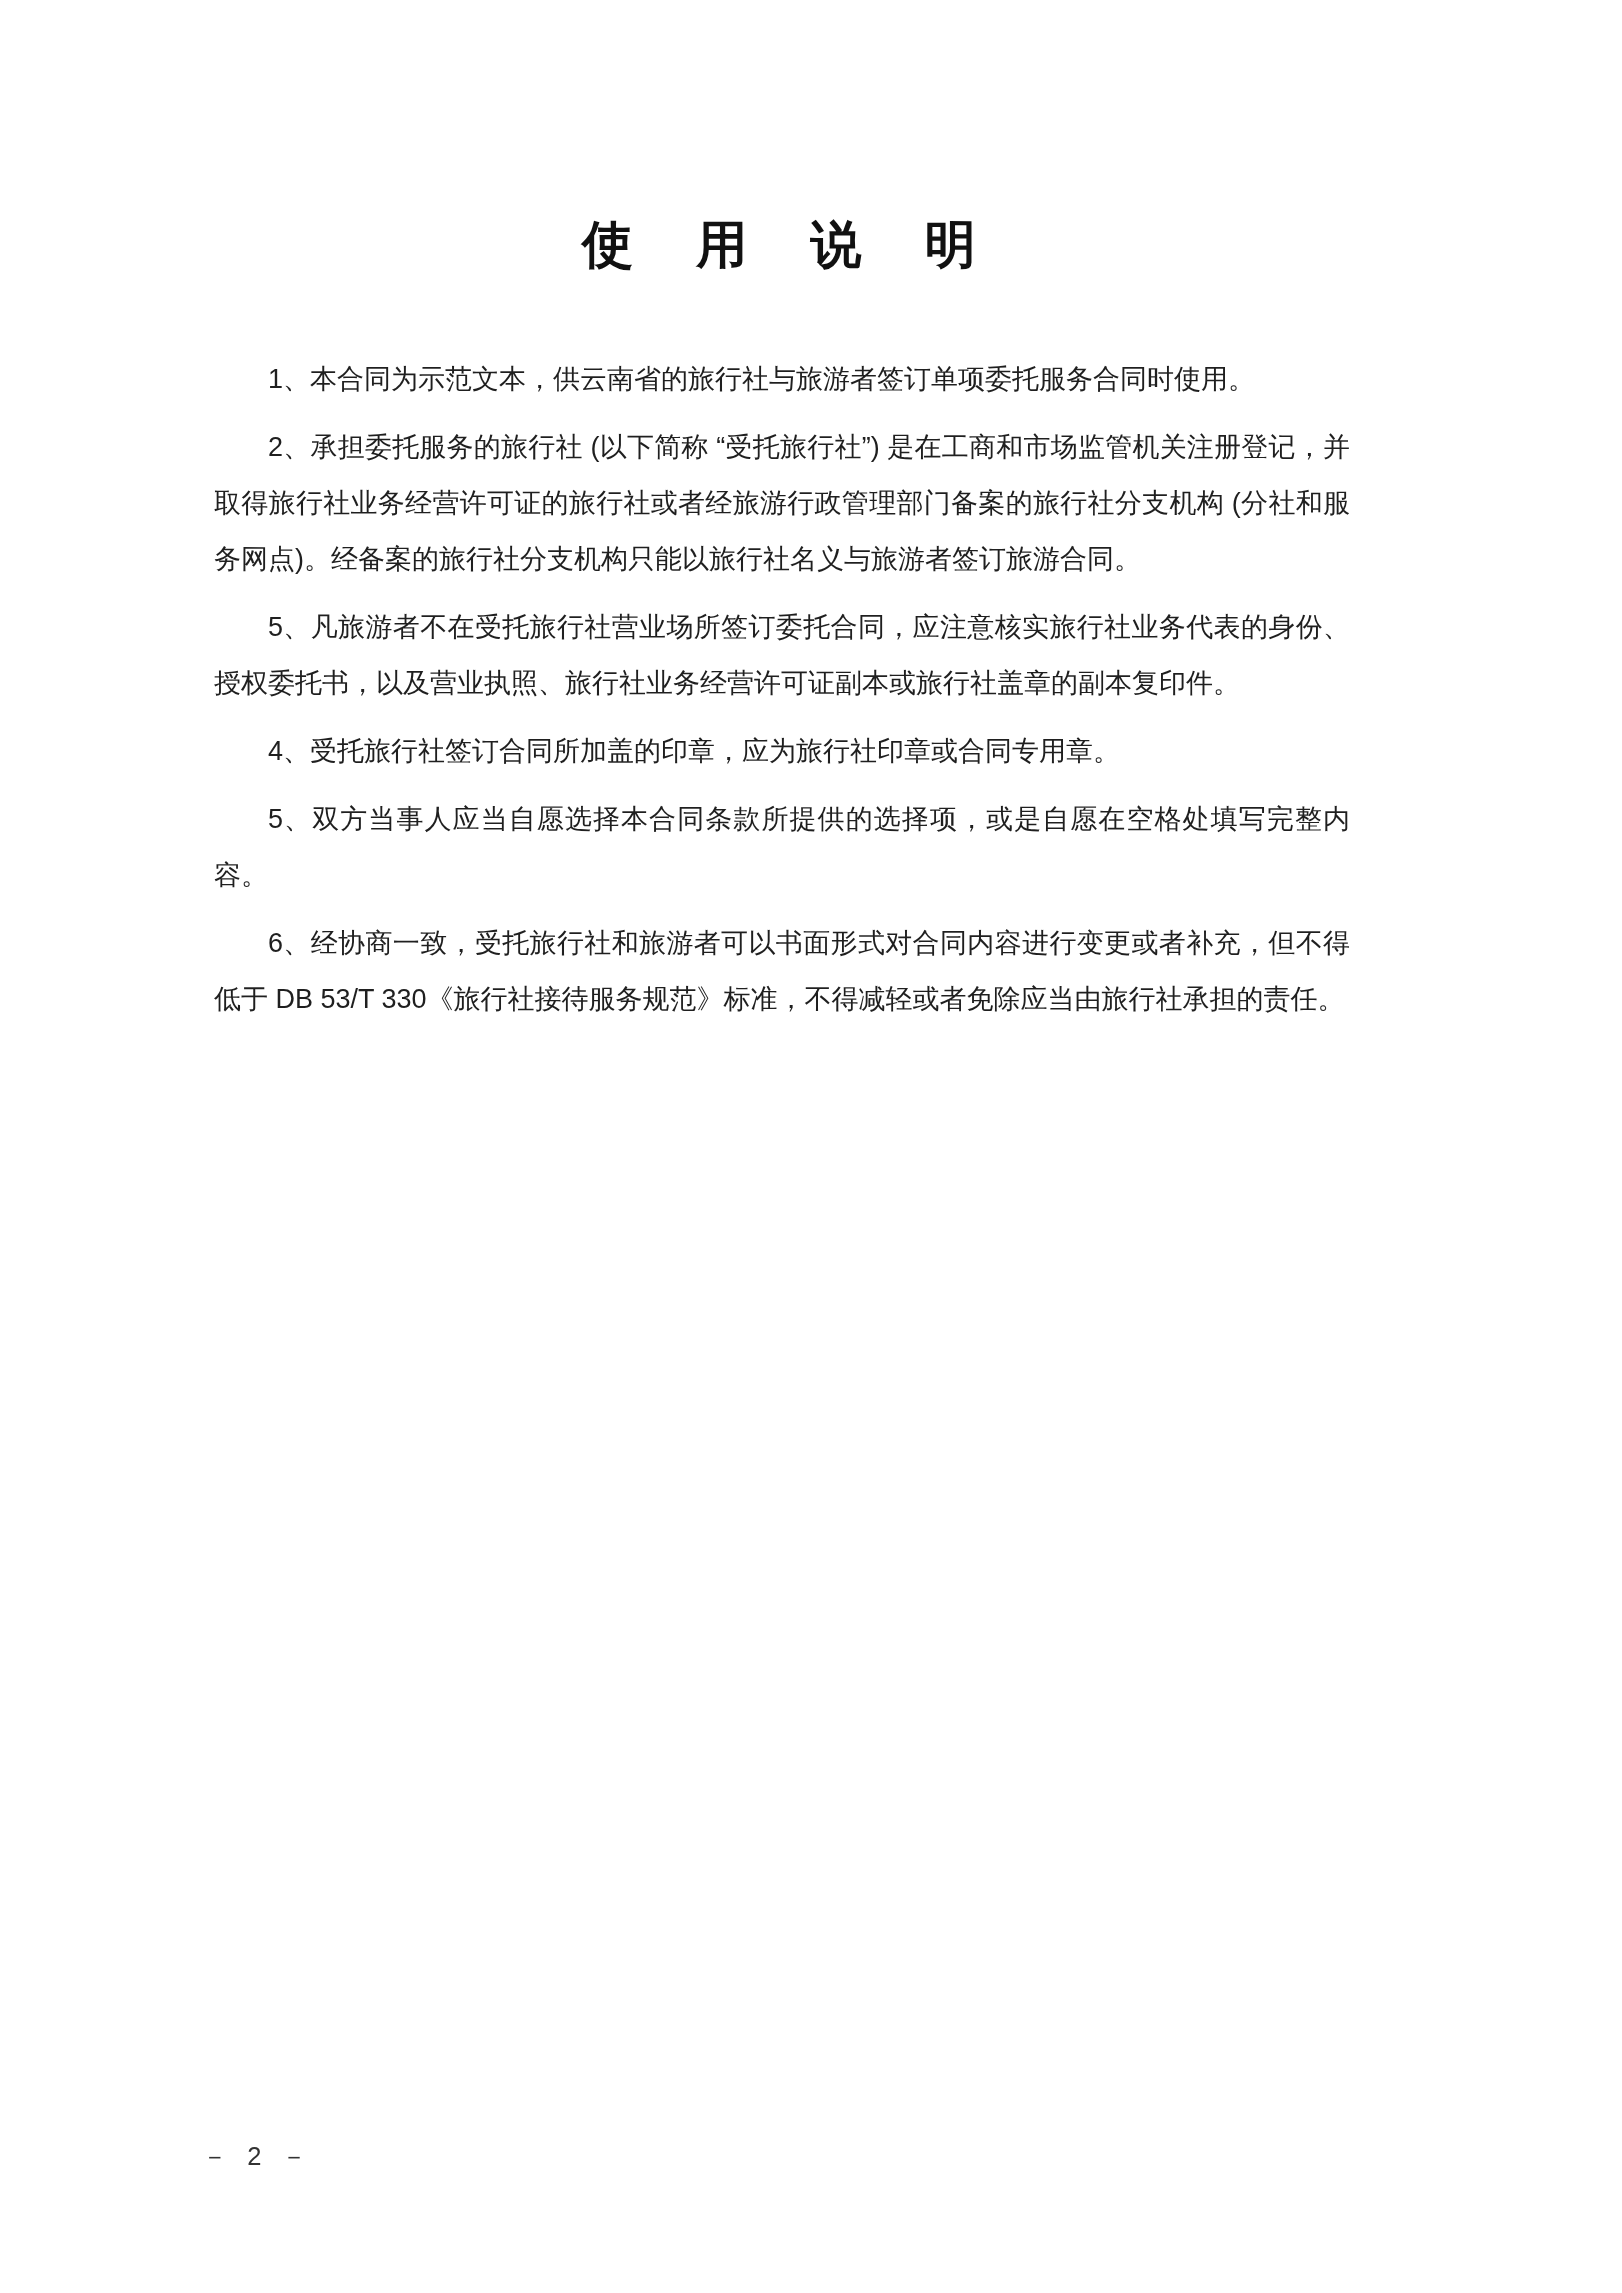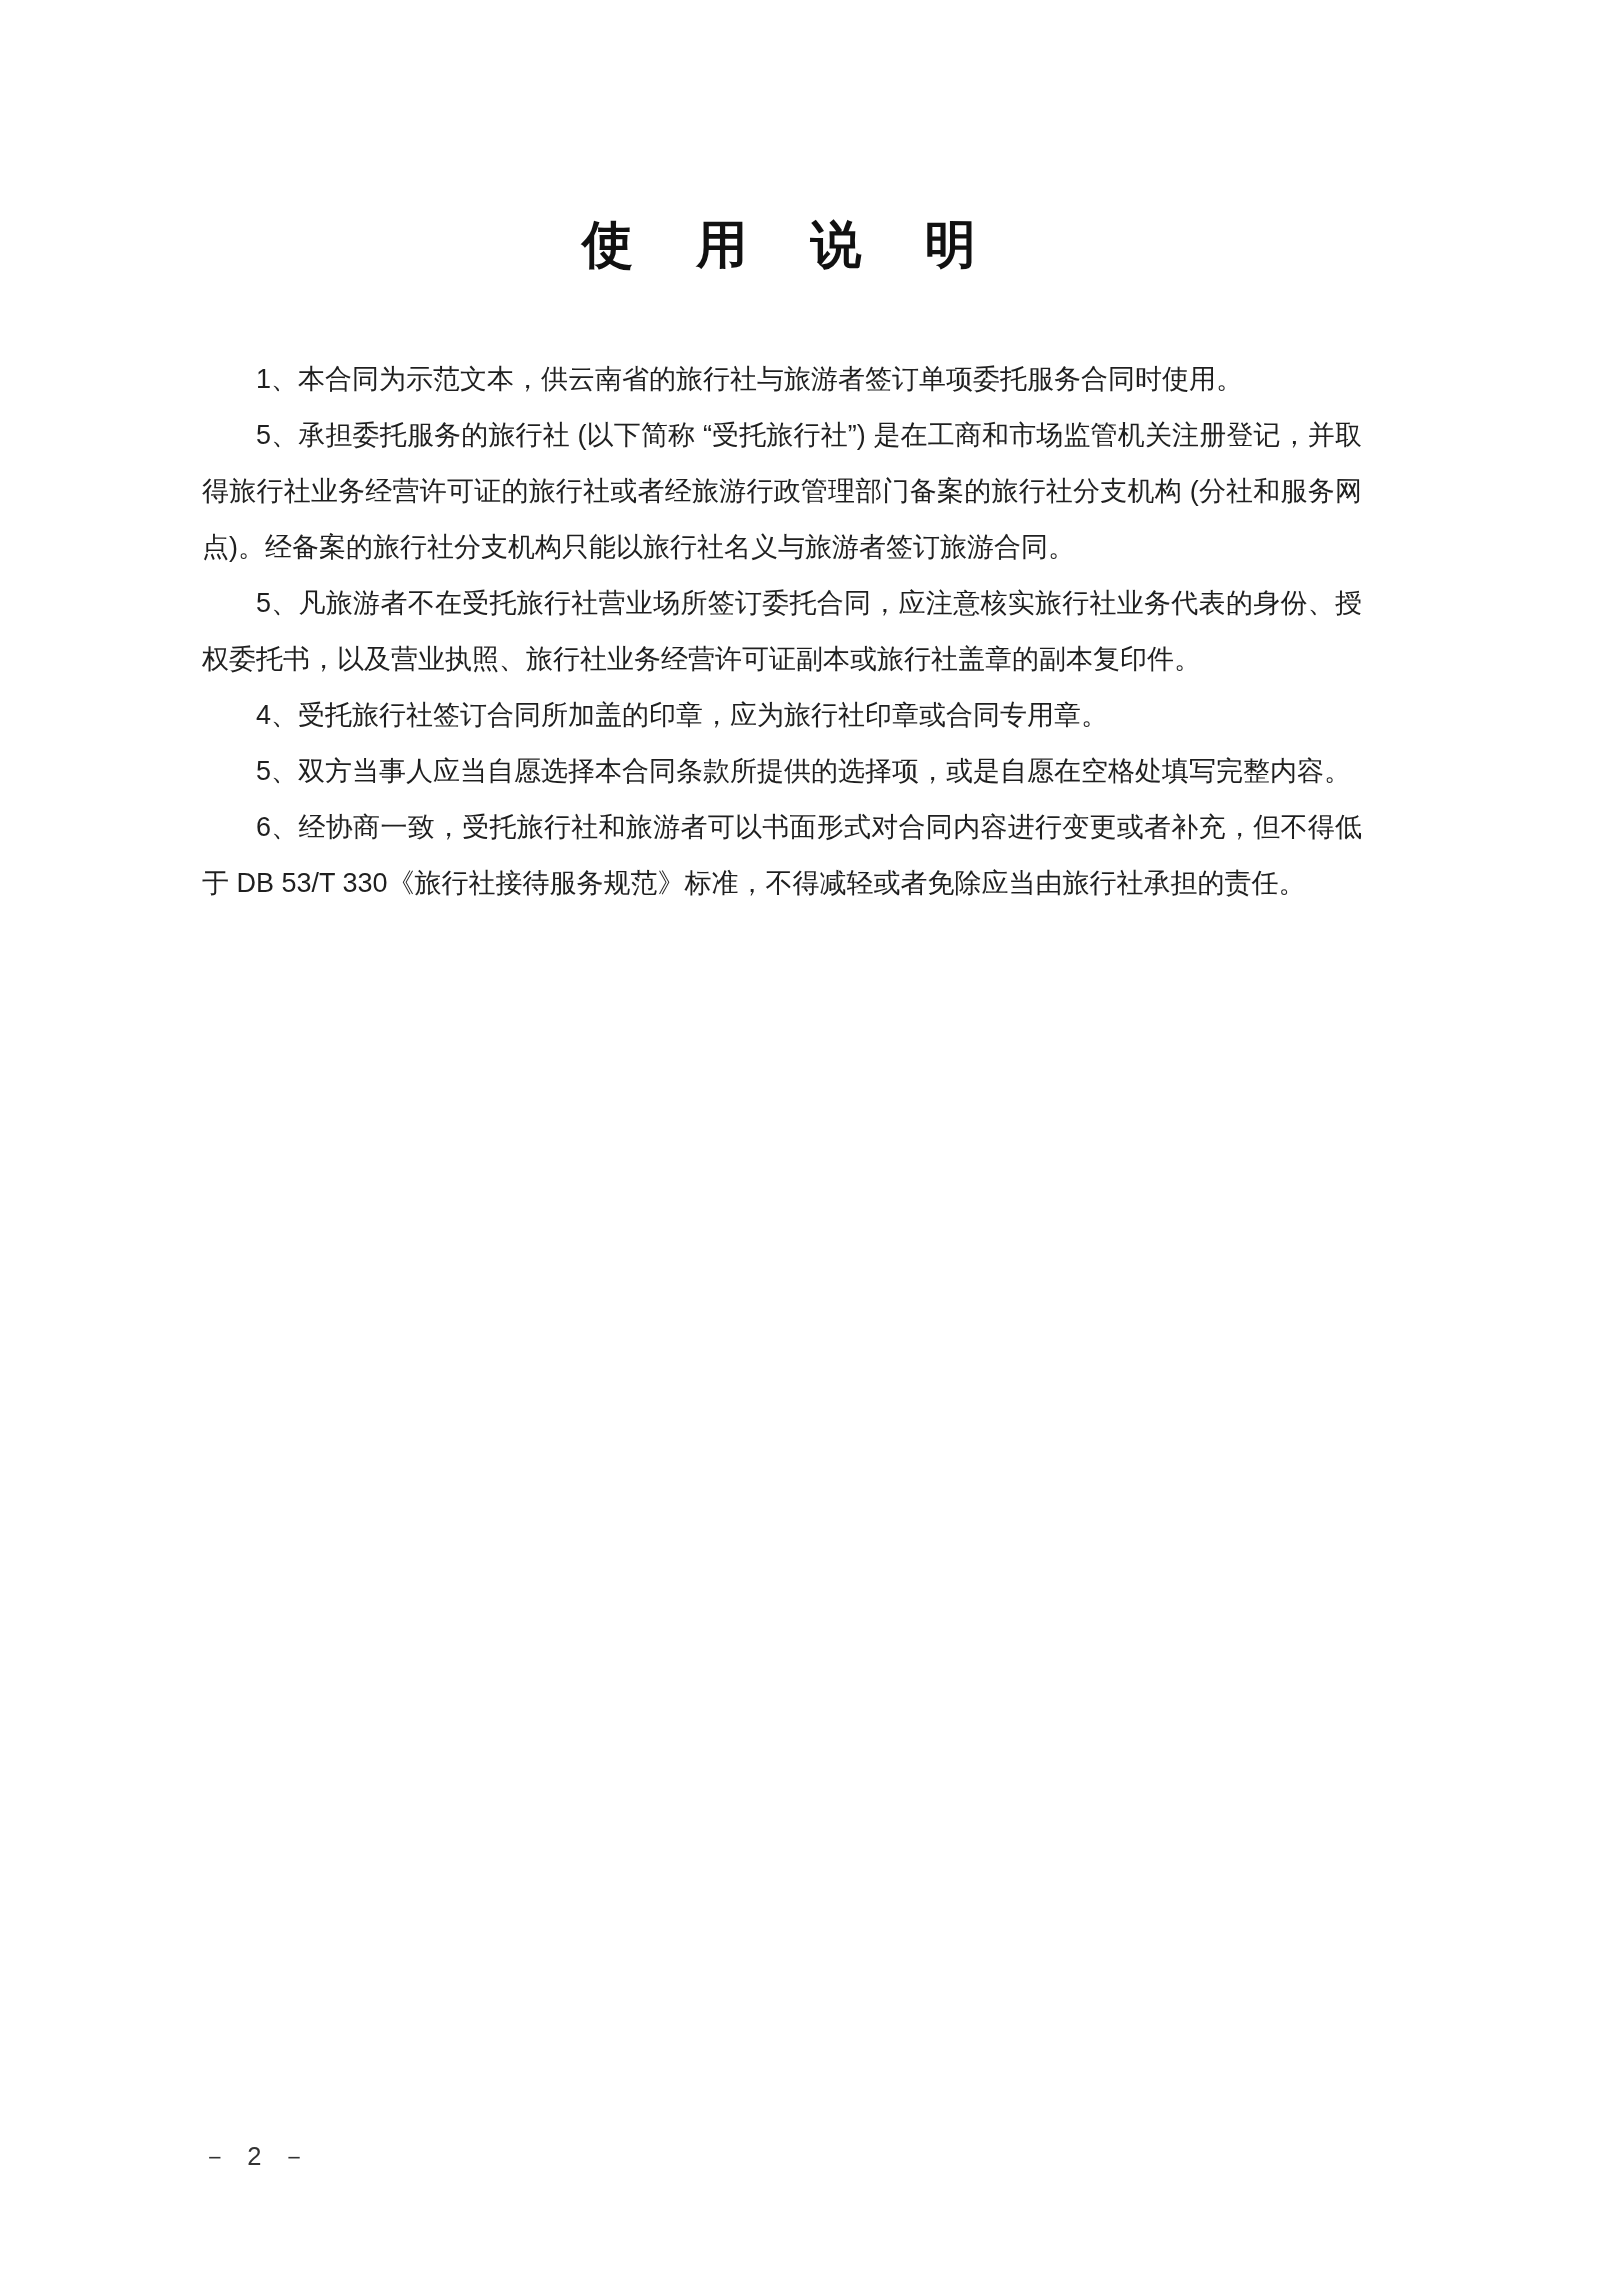--- a/index.html
+++ b/index.html
@@ -27,42 +27,42 @@
     color: #111111;
     font-family: "Liberation Sans", "DejaVu Sans", sans-serif;
   }
   .doc-body {
     font-size: 27px;
     line-height: 56px;
     text-align: justify;
     color: #1f1f1f;
   }
   .doc-body p {
-    margin: 0;
+    margin: 12px;
     text-indent: 2em;
   }
   .page-number {
     position: absolute;
     left: 202px;
     bottom: 120px;
     font-size: 25.5px;
     letter-spacing: 0.25em;
     color: #333333;
   }
 </style>
 </head>
 <body>
 
 <div class="page">
 
   <h1 class="doc-title">使　用　说　明</h1>
 
   <div class="doc-body">
     <p>1、本合同为示范文本，供云南省的旅行社与旅游者签订单项委托服务合同时使用。</p>
-    <p>5、承担委托服务的旅行社 (以下简称 “受托旅行社”) 是在工商和市场监管机关注册登记，并取得旅行社业务经营许可证的旅行社或者经旅游行政管理部门备案的旅行社分支机构 (分社和服务网点)。经备案的旅行社分支机构只能以旅行社名义与旅游者签订旅游合同。</p>
+    <p>2、承担委托服务的旅行社 (以下简称 “受托旅行社”) 是在工商和市场监管机关注册登记，并取得旅行社业务经营许可证的旅行社或者经旅游行政管理部门备案的旅行社分支机构 (分社和服务网点)。经备案的旅行社分支机构只能以旅行社名义与旅游者签订旅游合同。</p>
     <p>5、凡旅游者不在受托旅行社营业场所签订委托合同，应注意核实旅行社业务代表的身份、授权委托书，以及营业执照、旅行社业务经营许可证副本或旅行社盖章的副本复印件。</p>
     <p>4、受托旅行社签订合同所加盖的印章，应为旅行社印章或合同专用章。</p>
     <p>5、双方当事人应当自愿选择本合同条款所提供的选择项，或是自愿在空格处填写完整内容。</p>
     <p>6、经协商一致，受托旅行社和旅游者可以书面形式对合同内容进行变更或者补充，但不得低于 DB 53/T 330《旅行社接待服务规范》标准，不得减轻或者免除应当由旅行社承担的责任。</p>
   </div>
 
   <div class="page-number">－ 2 －</div>
 
 </div>
 

